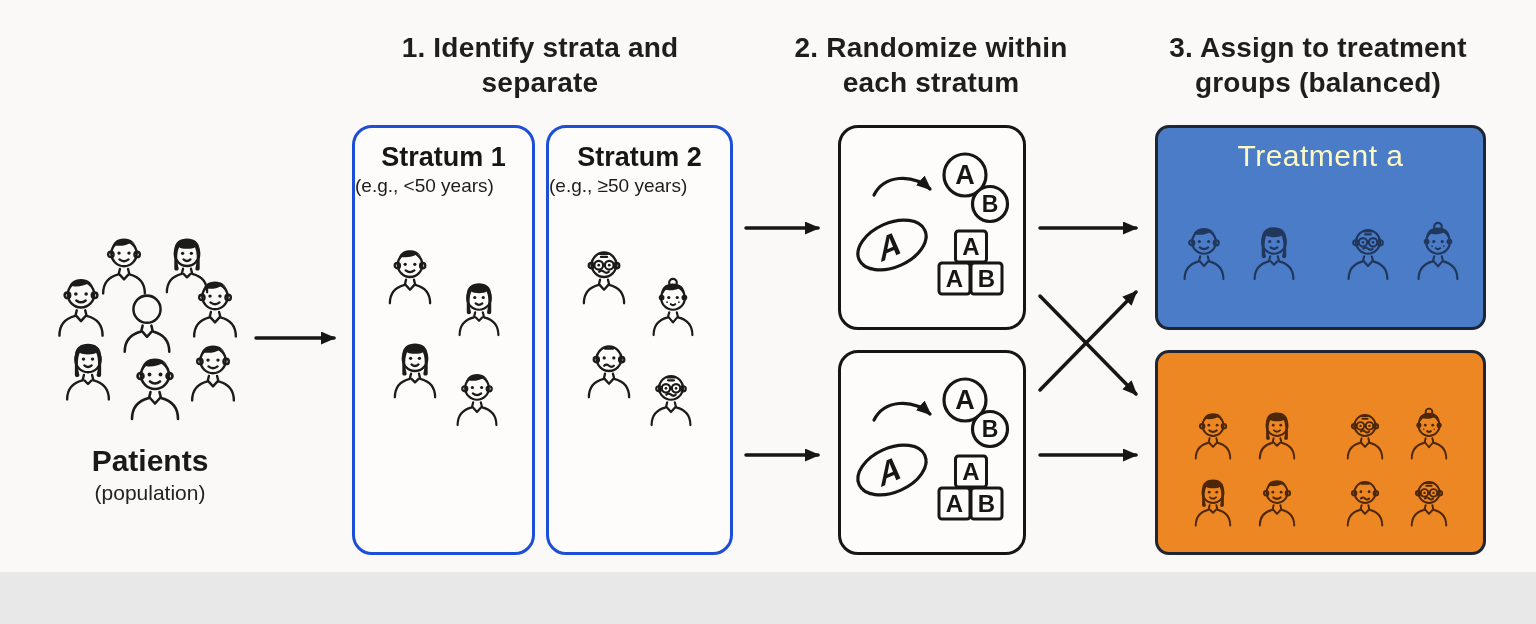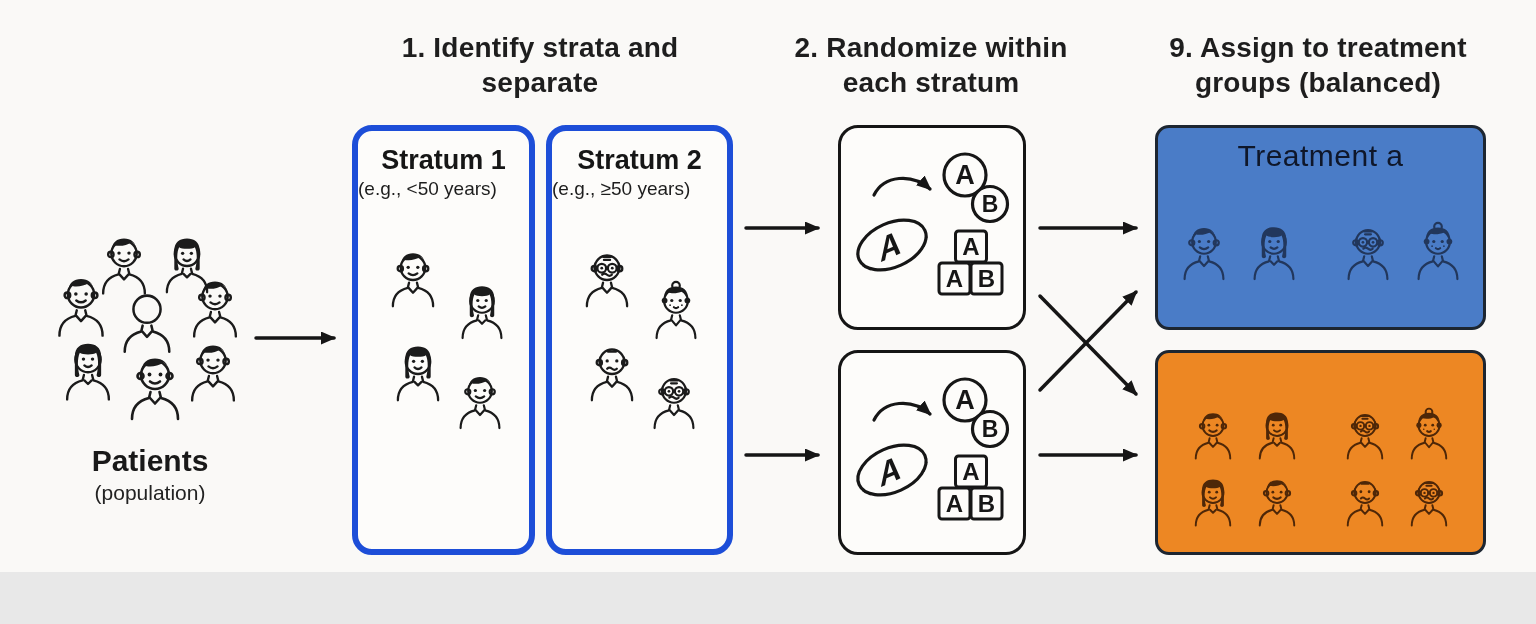--- a/index.html
+++ b/index.html
@@ -29,21 +29,21 @@
   .crowd .person:nth-child(7){left:78px;top:121px;width:64px;}
   .crowd .person:nth-child(8){left:139px;top:109px;width:58px;}
 
   .patients-label{position:absolute;left:45px;top:444px;width:210px;text-align:center;
     font-size:30px;font-weight:700;color:#191919;}
   .patients-sublabel{position:absolute;left:45px;top:481px;width:210px;text-align:center;
     font-size:21px;font-weight:400;color:#222;}
 
   
   .stratum-box{
-    position:absolute;top:125px;height:430px;border:6px solid #1d4ed8;border-radius:20px;
+    position:absolute;top:125px;height:430px;border:3px solid #1d4ed8;border-radius:20px;
     background:#fdfcfa;box-sizing:border-box;
   }
   .s1{left:352px;width:183px;}
   .s2{left:546px;width:187px;}
   .stratum-title{margin-top:14px;text-align:center;font-size:27px;font-weight:700;color:#161616;}
   .stratum-subtitle{margin-top:2px;text-align:left;font-size:19px;font-weight:400;color:#1d1d1d;}
   .stratum-people{position:absolute;left:0;top:108px;width:100%;height:310px;color:#1b1b1b;}
   .stratum-people .person{position:absolute;}
   .stratum-people .person:nth-child(1){left:27px;top:6px;width:56px;}
   .stratum-people .person:nth-child(2){left:97px;top:40px;width:54px;}
@@ -60,21 +60,21 @@
   .rand-svg{position:absolute;left:-3px;top:-3px;width:188px;height:205px;}
 
   
   .treat-box{
     position:absolute;left:1155px;width:331px;height:205px;
     border:3px solid #1d2631;border-radius:14px;box-sizing:border-box;
   }
   .ta{top:125px;background:#4a7cc7;}
   .tb{top:350px;background:#ed8723;}
   .treat-title{margin-top:11px;text-align:center;font-size:30px;font-weight:500;letter-spacing:0.5px;}
-  .ta .treat-title{color:#0f172a;text-align:center;}
+  .ta .treat-title{color:#fef9c3;text-align:center;}
   .tb .treat-title{color:#f6e8a2;}
   .treat-people{position:absolute;left:0;right:0;display:flex;justify-content:center;column-gap:16px;}
   .treat-people .person{flex:0 0 auto;}
   .treat-people .person:nth-child(3){margin-left:24px;}
   .ta .treat-people{top:92px;color:#22375c;}
   .ta .treat-people .person{width:54px;}
   .tb .treat-people{color:#4e2708;}
   .tb .row1{top:53px;}
   .tb .row2{top:120px;}
   .tb .treat-people .person{width:48px;}
@@ -209,21 +209,21 @@
       <line x1="746" y1="455" x2="818" y2="455" marker-end="url(#arw)"></line>
       <line x1="1040" y1="228" x2="1136" y2="228" marker-end="url(#arw)"></line>
       <line x1="1040" y1="455" x2="1136" y2="455" marker-end="url(#arw)"></line>
       <line x1="1040" y1="296" x2="1136" y2="394" marker-end="url(#arw)"></line>
       <line x1="1040" y1="390" x2="1136" y2="292" marker-end="url(#arw)"></line>
     </g>
   </svg>
 
   <div class="heading h1">1. Identify strata and separate</div>
   <div class="heading h2">2. Randomize within each stratum</div>
-  <div class="heading h3">9. Assign to treatment groups (balanced)</div>
+  <div class="heading h3">3. Assign to treatment groups (balanced)</div>
 
   <div class="crowd">
       <svg viewBox="0 0 64 72" class="person">
         <use href="#sym-young-man"></use>
       </svg>
       <svg viewBox="0 0 64 72" class="person">
         <use href="#sym-young-woman"></use>
       </svg>
       <svg viewBox="0 0 64 72" class="person">
         <use href="#sym-young-man"></use>

